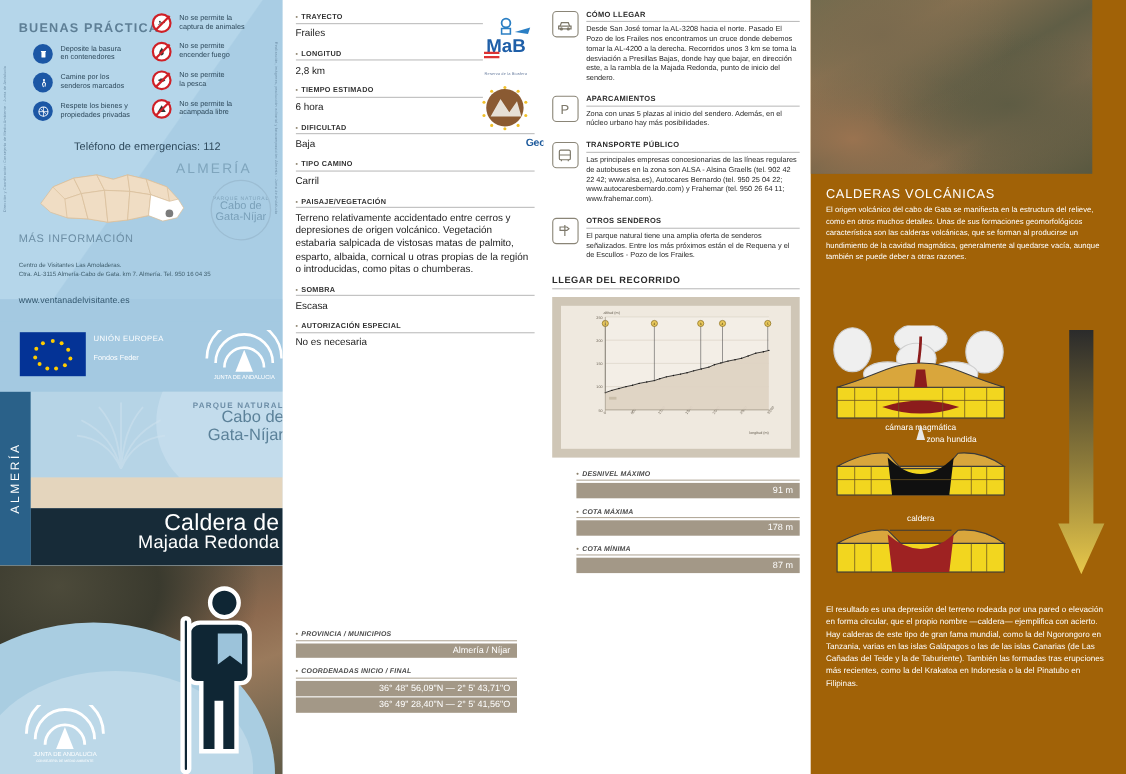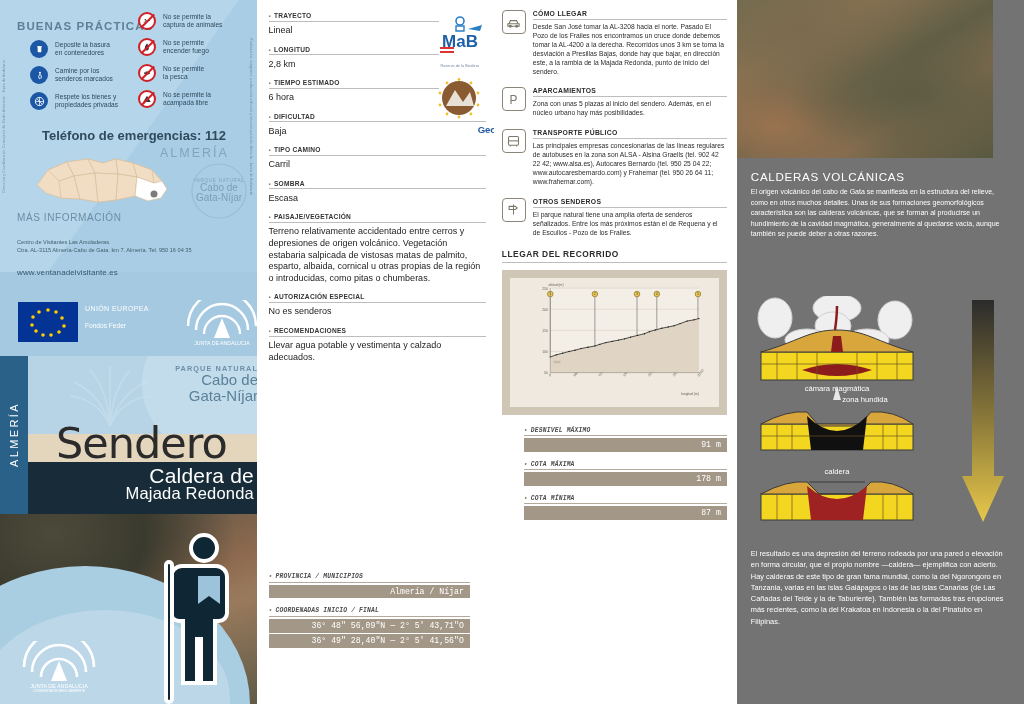--- a/index.html
+++ b/index.html
@@ -43,21 +43,21 @@
   .bp-ico.blue { background:#1c57a5; color:#fff; }
   .bp-ico.red  { background:#fff; border:2.2px solid #cf2027; position:relative; }
   .bp-ico.red:after{
     content:""; position:absolute; left:-1px; top:6.2px; width:17.5px; height:2.2px;
     background:#cf2027; transform:rotate(-45deg);
   }
   .bp-ico svg { display:block; }
   .bp-txt { font-size:6.6px; color:#2f4a5c; line-height:8.4px; }
   .emerg {
     position:absolute; left:0; width:268px; top:128px; text-align:center;
-    font-size:13px; font-weight:bold; color:#2f4a5c;
+    font-size:10px; font-weight:normal; color:#2f4a5c;
   }
   .andalucia-map { position:absolute; left:28px; top:150px; width:160px; height:62px; }
   .almeria-lbl {
     position:absolute; left:160px; top:146px; font-size:12.5px; letter-spacing:2px; color:#7fa5bd;
   }
   .pn-badge { position:absolute; left:175px; top:160px; width:88px; height:62px; text-align:center;}
   .pn-badge .l1 { font-size:4.6px; letter-spacing:.7px; color:#7fa3bb; margin-top:18px;}
   .pn-badge .l2 { font-size:10px; color:#7aa0b9; line-height:10px; font-weight:300;}
   .mas-info-t { position:absolute; left:17px; top:212px; font-size:10px; letter-spacing:.6px; color:#6b8da4;}
   .mas-info-b { position:absolute; left:17px; top:238px; font-size:5.6px; color:#41606f; line-height:8px;}
@@ -115,39 +115,39 @@
   
   .col-mid { position:relative; width:247px; height:704px; background:#fff; padding:12px 8px 0 12px;}
   .fld { margin-bottom:9px; }
   .fld-h { font-size:6.6px; font-weight:bold; color:#333; letter-spacing:.25px; border-bottom:1px solid #bdbdbd; padding-bottom:1.6px;}
   .fld-h:before { content:"\25AA"; color:#8a7f6a; font-size:6px; margin-right:3px;}
   .fld-v { font-size:9px; color:#232323; margin-top:3.4px; line-height:11.6px;}
   .logo-mab { position:absolute; right:6px; top:14px; width:56px; height:58px; text-align:center;}
   .logo-geo { position:absolute; right:6px; top:78px; width:58px; height:58px; text-align:center;}
   .mab-sub { font-size:3.6px; color:#6b7fa0; letter-spacing:.1px;}
   .geo-sub { font-size:9.6px; color:#1d5a9c; font-weight:bold; letter-spacing:-.2px;margin-left:48px;}
-  .tbl { margin-top:9px;font-family:Liberation Mono, monospace;}
+  .tbl { margin-top:9px;}
   .tbl-h { font-size:6.3px; font-weight:bold; font-style:italic; color:#4b4b4b; letter-spacing:.2px; border-bottom:1px solid #b3aa9b; padding-bottom:1.4px;}
   .tbl-h:before { content:"\2022"; color:#8a7f6a; margin-right:3px;}
   .tbl-r { background:#a39887; color:#fff; font-size:8.2px; text-align:right; padding:2.2px 6px 2.6px 0; margin-top:2px;}
   .mid-bottom { position:absolute; left:12px; right:24px; bottom:56px;}
 
   
   .col-r { position:relative; width:253px; height:704px; background:#fff; padding:10px 10px 0 8px;}
   .blk { display:flex; margin-bottom:11px;}
   .blk-ico { width:24px; height:24px; border:1.6px solid #8a8577; border-radius:4px; flex:none; margin-right:7px; display:flex; align-items:center; justify-content:center; color:#7d786a;}
   .blk-body { flex:1; }
   .blk-h { font-size:6.8px; font-weight:bold; color:#2b2b2b; letter-spacing:.3px; border-bottom:1px solid #bdbdbd; padding-bottom:2px;}
   .blk-p { font-size:6.7px; color:#2b2b2b; line-height:8.9px; margin-top:3px;}
   .perfil-h { font-size:8.4px; font-weight:bold; color:#2b2b2b; letter-spacing:.5px; border-bottom:1px solid #bdbdbd; padding-bottom:3px; margin-top:4px;}
   .chart-box { margin-top:7px; background:#cfc6b6; padding:8px; }
   .chart-inner { background:#efe9df; position:relative;}
 
   
-  .col-far { position:relative; width:300px; height:704px; background:#737373; overflow:hidden;text-decoration:underline;}
+  .col-far { position:relative; width:300px; height:704px; background:#a16207; overflow:hidden;text-decoration:underline;}
   .aerial { position:absolute; left:0; top:0; width:256px; height:158px; overflow:hidden;
     background:
       radial-gradient(ellipse at 25% 20%, #7a6a4e 0%, transparent 45%),
       radial-gradient(ellipse at 70% 60%, #5e5c44 0%, transparent 50%),
       radial-gradient(ellipse at 15% 80%, #9a7350 0%, transparent 40%),
       linear-gradient(150deg,#6f6c4e 0%,#8a7352 25%,#605e46 50%,#7d6a4d 70%,#585840 100%);
   }
   .cv-title { position:absolute; left:14px; top:170px; font-size:11.6px; color:#fff; letter-spacing:.7px;}
   .cv-p { position:absolute; left:14px; right:12px; top:187px; font-size:7px; color:#fff; line-height:10.5px;}
   .diag { position:absolute; left:10px; top:296px; width:180px; height:240px;}
@@ -313,21 +313,20 @@
             <path d="M46 66 C46 42 46 24 46 6"></path>
               <path d="M46 66 C38 48 24 38 6 36"></path>
             <path d="M46 66 C54 48 68 38 86 36"></path>
           </g>
         </svg>
         <div class="pn-t1">PARQUE NATURAL</div>
         <div class="pn-t2">Cabo de<br>Gata-Níjar</div>
       </div>
       <div class="sd-mid"></div>
       <div class="sd-dark"></div>
-      <div class="sendero-word">Sendero</div>
       <div class="cald-1">Caldera de</div>
       <div class="cald-2">Majada Redonda</div>
     </div>
 
     <div class="photo-b">
       <div class="hill"></div>
       <div class="sky-curve"></div>
       <div class="sky-curve2"></div>
     </div>
     <svg class="hiker" viewBox="0 0 100 176">
@@ -347,54 +346,50 @@
       <path d="M41 20 L49 40 L33 40 Z" fill="#fff"></path>
       <text x="41" y="46.6" fill="#fff" font-size="5.4" text-anchor="middle" font-family="Liberation Sans, sans-serif">JUNTA DE ANDALUCIA</text>
       <text x="41" y="51.4" fill="#fff" font-size="3.1" text-anchor="middle" font-family="Liberation Sans, sans-serif">CONSEJERÍA DE MEDIO AMBIENTE</text>
     </svg>
   </div>
 
   <div class="col-mid">
     <div style="width:170px;">
       <div class="fld">
         <div class="fld-h">TRAYECTO</div>
-        <div class="fld-v">Lineal</div>
+        <div class="fld-v">Frailes</div>
       </div>
       <div class="fld">
         <div class="fld-h">LONGITUD</div>
         <div class="fld-v">2,8 km</div>
       </div>
       <div class="fld">
         <div class="fld-h">TIEMPO ESTIMADO</div>
         <div class="fld-v">6 hora</div>
       </div>
     </div>
     <div class="fld">
       <div class="fld-h">DIFICULTAD</div>
       <div class="fld-v">Baja</div>
     </div>
     <div class="fld">
       <div class="fld-h">TIPO CAMINO</div>
       <div class="fld-v">Carril</div>
     </div>
     <div class="fld">
+      <div class="fld-h">PAISAJE/VEGETACIÓN</div>
+      <div class="fld-v">Terreno relativamente accidentado entre cerros y depresiones de origen volcánico. Vegetación estabaria salpicada de vistosas matas de palmito, esparto, albaida, cornical u otras propias de la región o introducidas, como pitas o chumberas.</div>
+    </div>
+    <div class="fld">
       <div class="fld-h">SOMBRA</div>
       <div class="fld-v">Escasa</div>
     </div>
     <div class="fld">
-      <div class="fld-h">PAISAJE/VEGETACIÓN</div>
-      <div class="fld-v">Terreno relativamente accidentado entre cerros y depresiones de origen volcánico. Vegetación estabaria salpicada de vistosas matas de palmito, esparto, albaida, cornical u otras propias de la región o introducidas, como pitas o chumberas.</div>
-    </div>
-    <div class="fld">
       <div class="fld-h">AUTORIZACIÓN ESPECIAL</div>
-      <div class="fld-v">No es senderos</div>
-    </div>
-    <div class="fld">
-      <div class="fld-h">RECOMENDACIONES</div>
-      <div class="fld-v">Llevar agua potable y vestimenta y calzado adecuados.</div>
+      <div class="fld-v">No es necesaria</div>
     </div>
 
     <div class="logo-mab">
       <svg viewBox="0 0 56 46" width="56" height="46">
         <circle cx="28" cy="7" r="4" fill="none" stroke="#2b7fc4" stroke-width="1.6"></circle>
         <path d="M24 12 h8 v5 h-8 z" fill="none" stroke="#2b7fc4" stroke-width="1.4"></path>
         <text x="28" y="33" font-size="17" fill="#1f5fa8" text-anchor="middle" font-family="Liberation Sans, sans-serif" font-weight="bold">MaB</text>
         <path d="M36 15 l14 -4 -2 6 z" fill="#2b7fc4"></path>
         <path d="M8 34 h14 M8 38 h14" stroke="#d33" stroke-width="2"></path>
       </svg>

